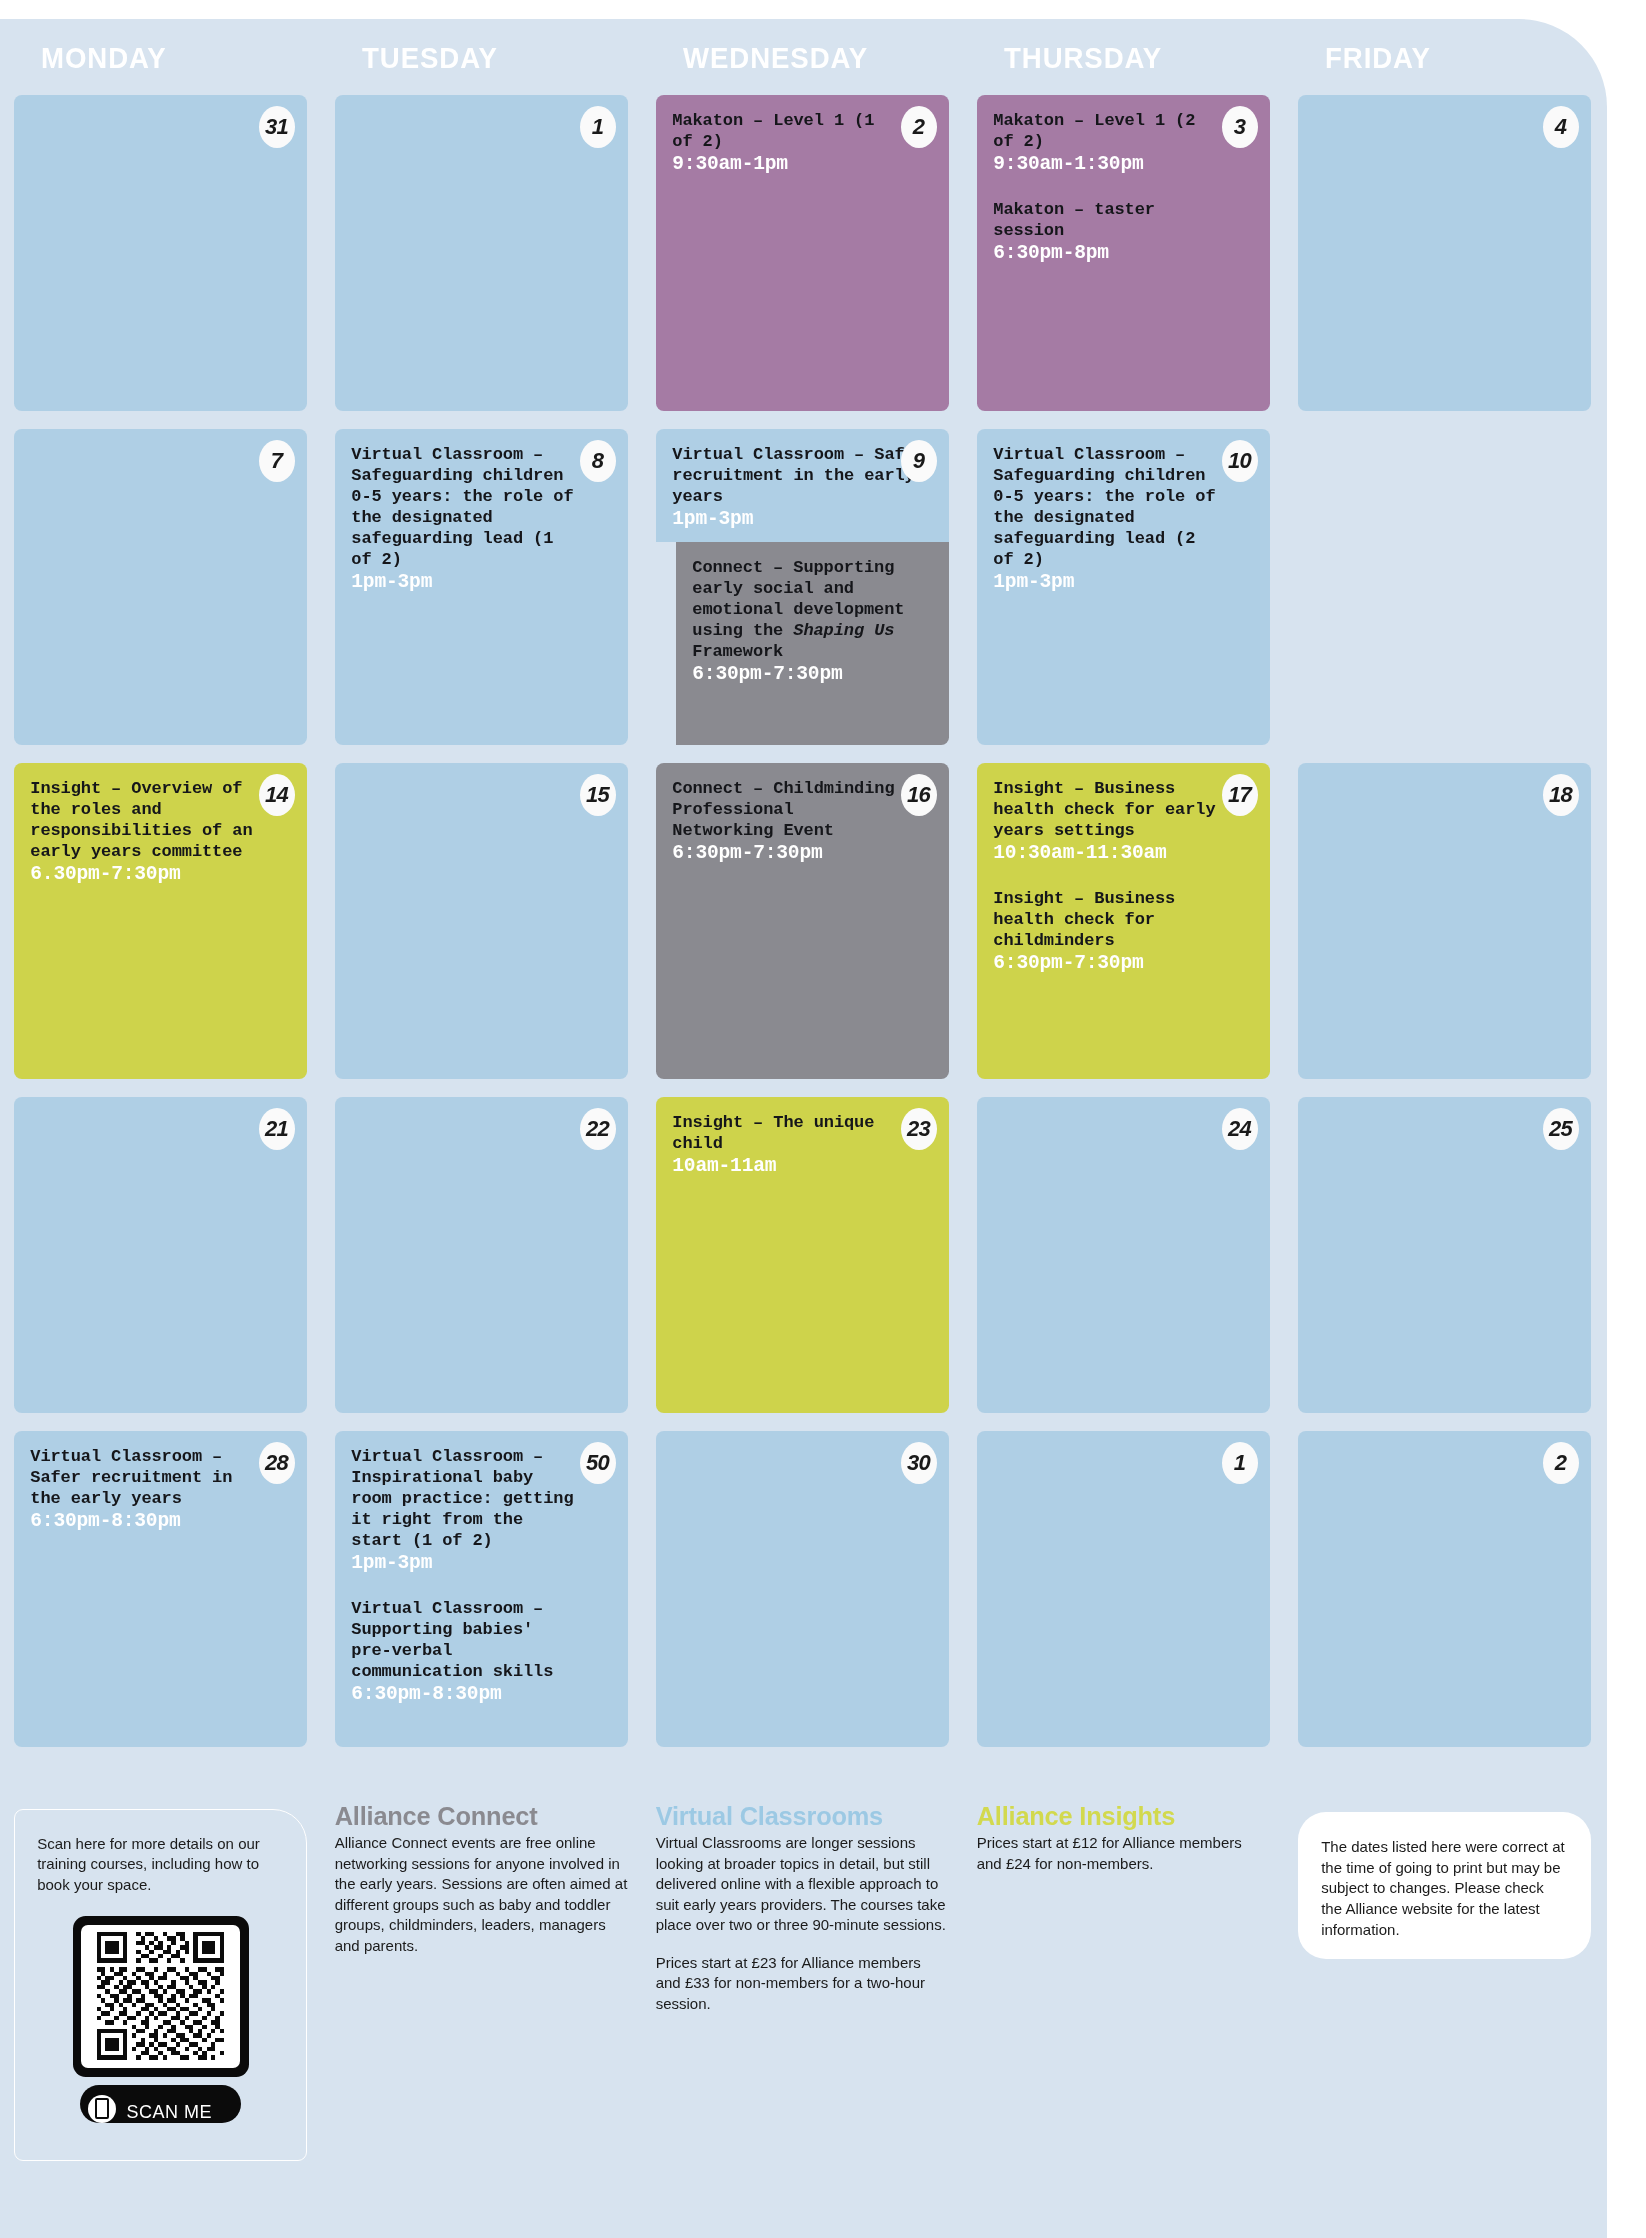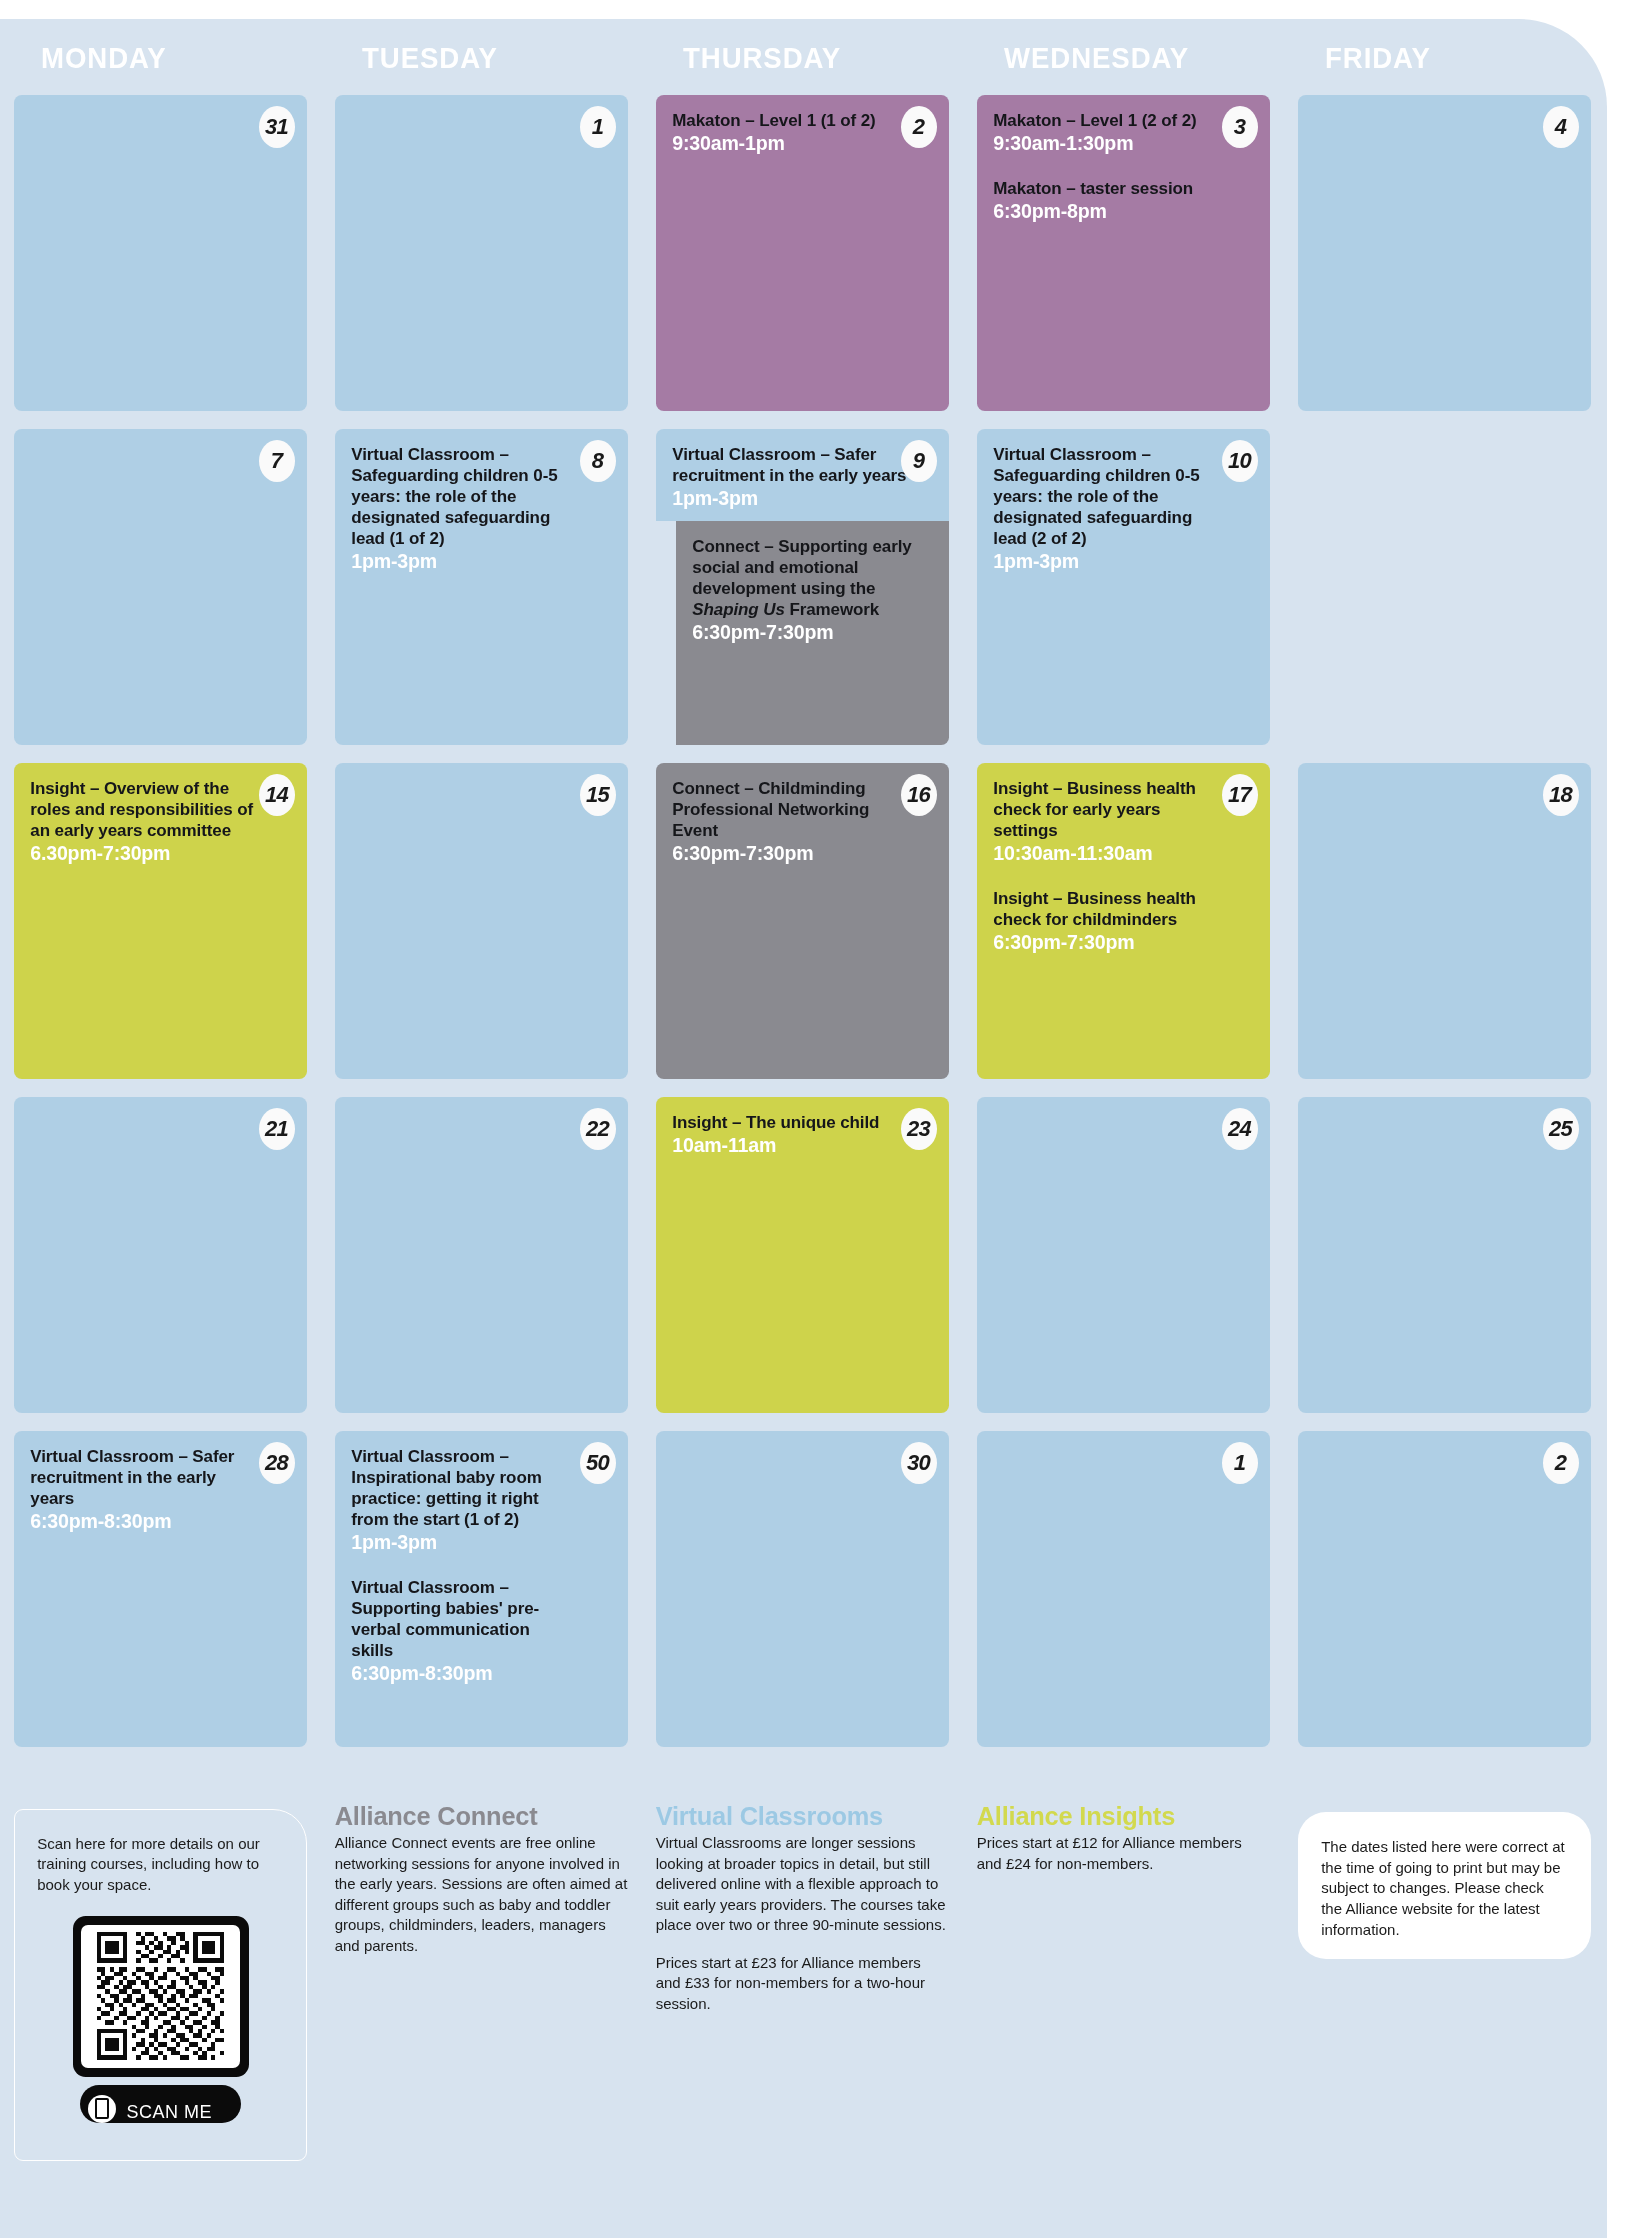--- a/index.html
+++ b/index.html
@@ -33,21 +33,21 @@
   .seg.blue{background:#AFCFE5;}
   .seg.grey{background:#8A8A90;margin-left:20px;}
   .seg.pad-btm{padding-bottom:254px;}
 
   
   .datebadge{position:absolute;right:12.7px;top:10.8px;width:36px;height:42px;border-radius:50%;
     background:#FAFAFA;color:#1A1A1A;font-weight:bold;font-size:22px;display:flex;align-items:center;
     justify-content:center;z-index:5;font-style:italic;letter-spacing:-0.5px;}
 
   
-  .ev{margin-bottom:0;}
+  .ev{margin-bottom:0;font-family:Liberation Mono, monospace;}
   .ev + .ev{margin-top:23.5px;}
   .ev .t{color:#15161A;font-weight:bold;font-size:17px;line-height:21px;letter-spacing:-0.1px;
          padding-right:37px;}
   .ev .t em{font-style:italic;}
   .ev .time{color:#ffffff;font-weight:bold;font-size:19.6px;line-height:23px;letter-spacing:-0.2px;margin-top:1px;}
   .ev.nogap .t{padding-right:0;}
 
   
   #footer{position:absolute;left:0;top:1801px;width:1607px;height:391px;display:flex;}
   .fcol{width:321px;box-sizing:border-box;padding:0 13.7px;}
@@ -85,24 +85,24 @@
   <div id="panel"></div>
 
   <div id="daybar">
       <div class="dayhead">
         <span>MONDAY</span>
       </div>
       <div class="dayhead">
         <span>TUESDAY</span>
       </div>
       <div class="dayhead">
+        <span>WEDNESDAY</span>
+      </div>
+      <div class="dayhead">
         <span>THURSDAY</span>
-      </div>
-      <div class="dayhead">
-        <span>WEDNESDAY</span>
       </div>
       <div class="dayhead">
         <span>FRIDAY</span>
       </div>
     </div>
 
   <div id="grid">
       <div class="weekrow">
         <div class="daycol">
           <div class="cell blue">

